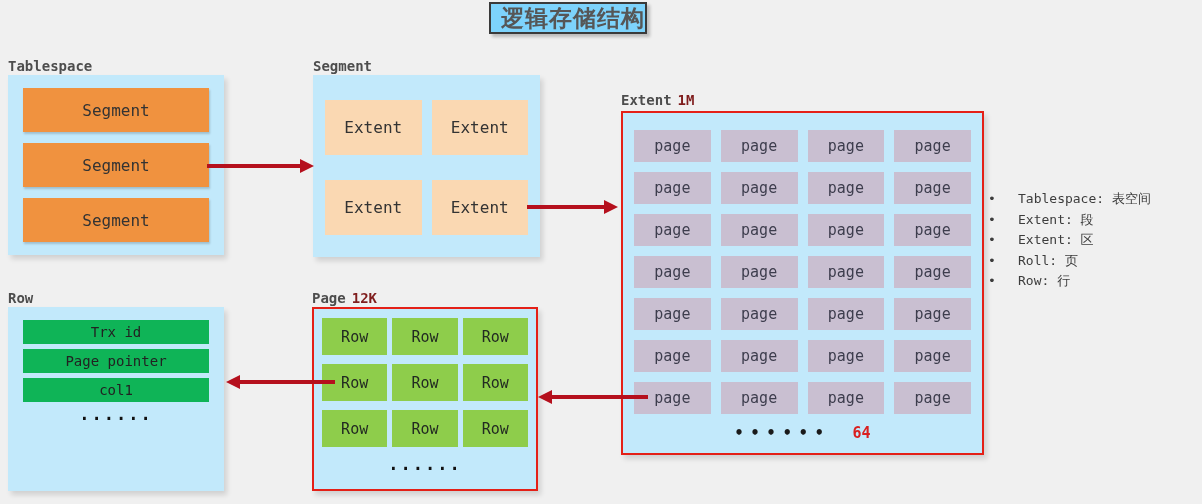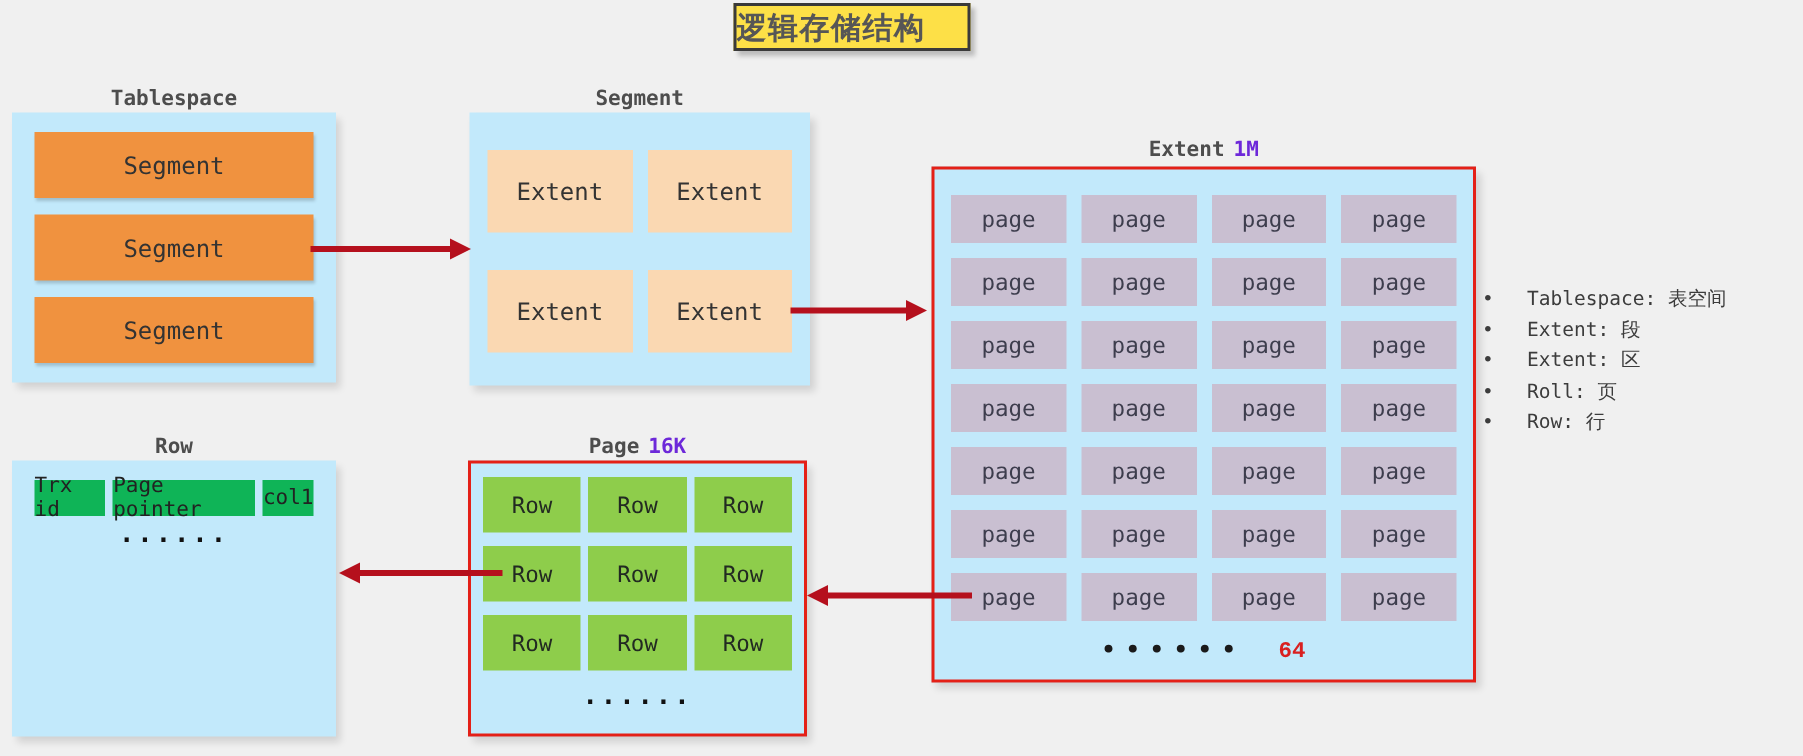--- a/index.html
+++ b/index.html
@@ -5,39 +5,39 @@
   html,body { margin:0; padding:0; }
   body {
     width:1202px; height:504px; position:relative; overflow:hidden;
     background:#f0f0f0;
     font-family:"DejaVu Sans Mono","Liberation Mono",monospace;
   }
 
   
   .title-box {
     position:absolute; left:489px; top:2px; width:158px; height:32px;
-    background:#fde047; border:2px solid #3a3a3a;
+    background:#7dd3fc; border:2px solid #3a3a3a;
     box-shadow:3px 3px 3px rgba(0,0,0,0.22);
-    display:flex; align-items:center; justify-content:flex-start;
+    display:flex; align-items:center; justify-content:flex-end;
     font-family:"DejaVu Sans","Liberation Sans",sans-serif;
-    font-weight:bold; font-size:20px; color:#565656; letter-spacing:1px;
+    font-weight:bold; font-size:23px; color:#565656; letter-spacing:1px;
     box-sizing:border-box;
   }
 
   
   .group-label {
     position:absolute; font-weight:bold; font-size:14px; color:#4d4d4d;
-    text-align:center; white-space:nowrap;
+    text-align:left; white-space:nowrap;
   }
   #lbl-ts  { left:8px;   top:58px;  width:216px; }
   #lbl-sg  { left:313px; top:58px;  width:227px; }
   #lbl-ex  { left:621px; top:92px;  width:363px; }
   #lbl-row { left:8px;   top:290px; width:216px; }
   #lbl-pg  { left:312px; top:290px; width:226px; }
-  .size-red { color:#6d28d9; margin-left:6px; }
+  .size-red { color:#7f1d1d; margin-left:6px; }
 
   
   .bluebox {
     position:absolute; background:#c2e9fb; box-sizing:border-box;
     box-shadow:3px 4px 5px rgba(0,0,0,0.13);
   }
   .redbordered { border:2px solid #e42017; }
 
   #box-ts { left:8px; top:75px; width:216px; height:180px;
             display:flex; flex-direction:column; justify-content:space-between;
@@ -54,24 +54,24 @@
                  font-size:16px; color:#333; }
 
   #box-ex { left:621px; top:111px; width:363px; height:344px;
             padding:17px 11px 0; }
   #ex-pages { display:grid; grid-template-columns:repeat(4,1fr); gap:10px; }
   .page-cell { height:32px; background:#c9bfd1;
                display:flex; align-items:center; justify-content:center;
                font-size:15px; color:#3d3d4d; }
   .dots-line { text-align:center; margin-top:9px; white-space:nowrap; }
   .dots { font-weight:bold; color:#1a1a1a; font-size:15px; letter-spacing:7px; }
-  .dots-count { font-weight:bold; color:#d92020; font-size:15px; margin-left:12px;font-family:Liberation Mono, monospace; }
+  .dots-count { font-weight:bold; color:#d92020; font-size:15px; margin-left:12px; }
 
   #box-row { left:8px; top:307px; width:216px; height:184px; padding:13px 15px 0; }
-  #row-fields { display:flex; flex-direction:row; gap:5px; }
+  #row-fields { display:flex; flex-direction:column; gap:5px; }
   .field-bar { height:24px; background:#0fb457;
                display:flex; align-items:center; justify-content:center;
                font-size:14px; color:#222; }
   .bottom-dots { text-align:center; font-weight:bold; font-size:17px;
                  color:#111; letter-spacing:2px; margin-top:2px; }
 
   #box-pg { left:312px; top:307px; width:226px; height:184px; padding:9px 8px 0; }
   #pg-rows { display:grid; grid-template-columns:repeat(3,1fr); gap:9px 5px; }
   .rowcell { height:37px; background:#8ecd4b;
              display:flex; align-items:center; justify-content:center;
@@ -101,21 +101,21 @@
   <span>逻辑存储结构</span>
 </div>
 
 <div class="group-label" id="lbl-ts">Tablespace</div>
 <div class="group-label" id="lbl-sg">Segment</div>
 <div class="group-label" id="lbl-ex">
   <span>Extent</span><span class="size-red">1M</span>
 </div>
 <div class="group-label" id="lbl-row">Row</div>
 <div class="group-label" id="lbl-pg">
-  <span>Page</span><span class="size-red">16K</span>
+  <span>Page</span><span class="size-red">12K</span>
 </div>
 
 <div class="bluebox" id="box-ts">
     <div class="seg-bar">Segment</div>
     <div class="seg-bar">Segment</div>
     <div class="seg-bar">Segment</div>
   </div>
 
 <div class="bluebox" id="box-sg">
     <div class="extent-cell">Extent</div>

